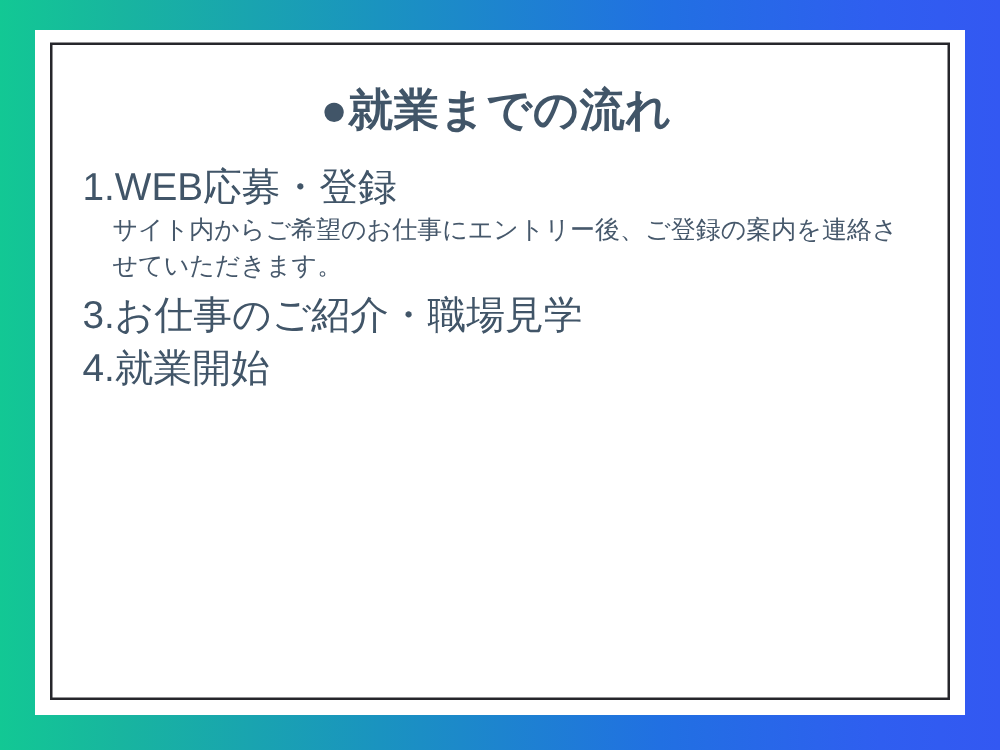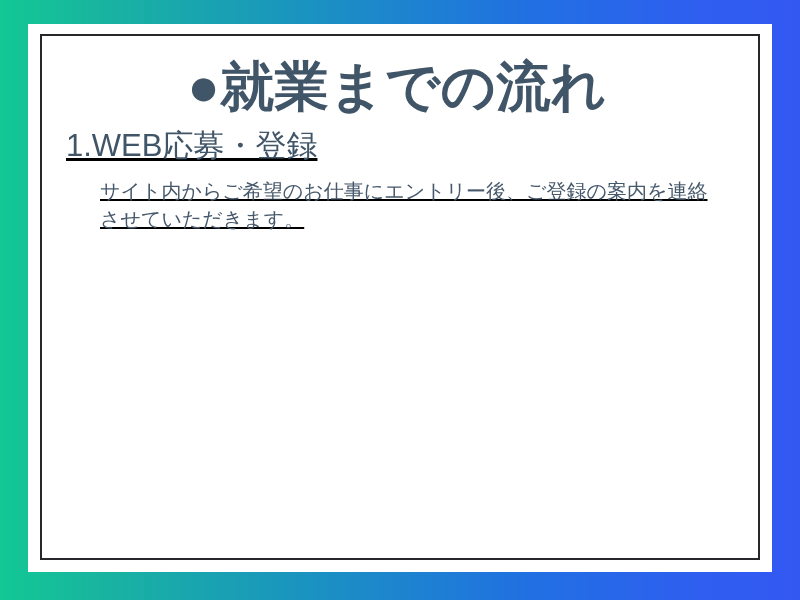--- a/index.html
+++ b/index.html
@@ -41,53 +41,52 @@
     box-sizing: border-box;
     width: 100%;
     height: 100%;
     border: 2px solid #26262b;
     background: #ffffff;
     padding: 10px 22px 10px 16px;
   }
 
   
   .title {
-    margin: 4px;
+    margin: 16px;
     padding: 6px 0 2px 0;
     text-align: center;
-    font-size: 54px;
+    font-size: 36px;
     font-weight: 700;
     letter-spacing: 0.5px;
     line-height: 1.12;
     color: #415568;
     white-space: nowrap;
   }
 
   
   .steps {
     margin: 0;
     padding: 4px 0 0 0;
     list-style: none;
-    text-decoration: underline;
   }
   .step {
     margin: 0 0 4px 0;
     padding: 0;
   }
   .step-heading {
     margin: 0;
     padding: 0 0 0 8px;
     font-size: 31px;
     font-weight: 400;
     line-height: 1.26;
     color: #415568;
     white-space: nowrap;
   }
   .step-body {
-    margin: 10px;
+    margin: 0;
     padding: 1px 0 0 32px;
     font-size: 20px;
     font-weight: 400;
     line-height: 1.43;
     color: #46586b;
     text-align: left;
   }
 
   
   .step:last-child { margin-bottom: 0; }
@@ -103,21 +102,23 @@
 
       <ol class="steps">
 
         <li class="step">
           <h2 class="step-heading">1.WEB応募・登録</h2>
           <p class="step-body">サイト内からご希望のお仕事にエントリー後、ご登録の案内を連絡させていただきます。</p>
         </li>
 
 
         <li class="step">
+          <h2 class="step-heading">3.お仕事のご紹介・職場見学</h2>
         </li>
 
         <li class="step">
+          <h2 class="step-heading">4.就業開始</h2>
         </li>
 
       </ol>
     </div>
   </div>
 </div>
 
 </body></html>

